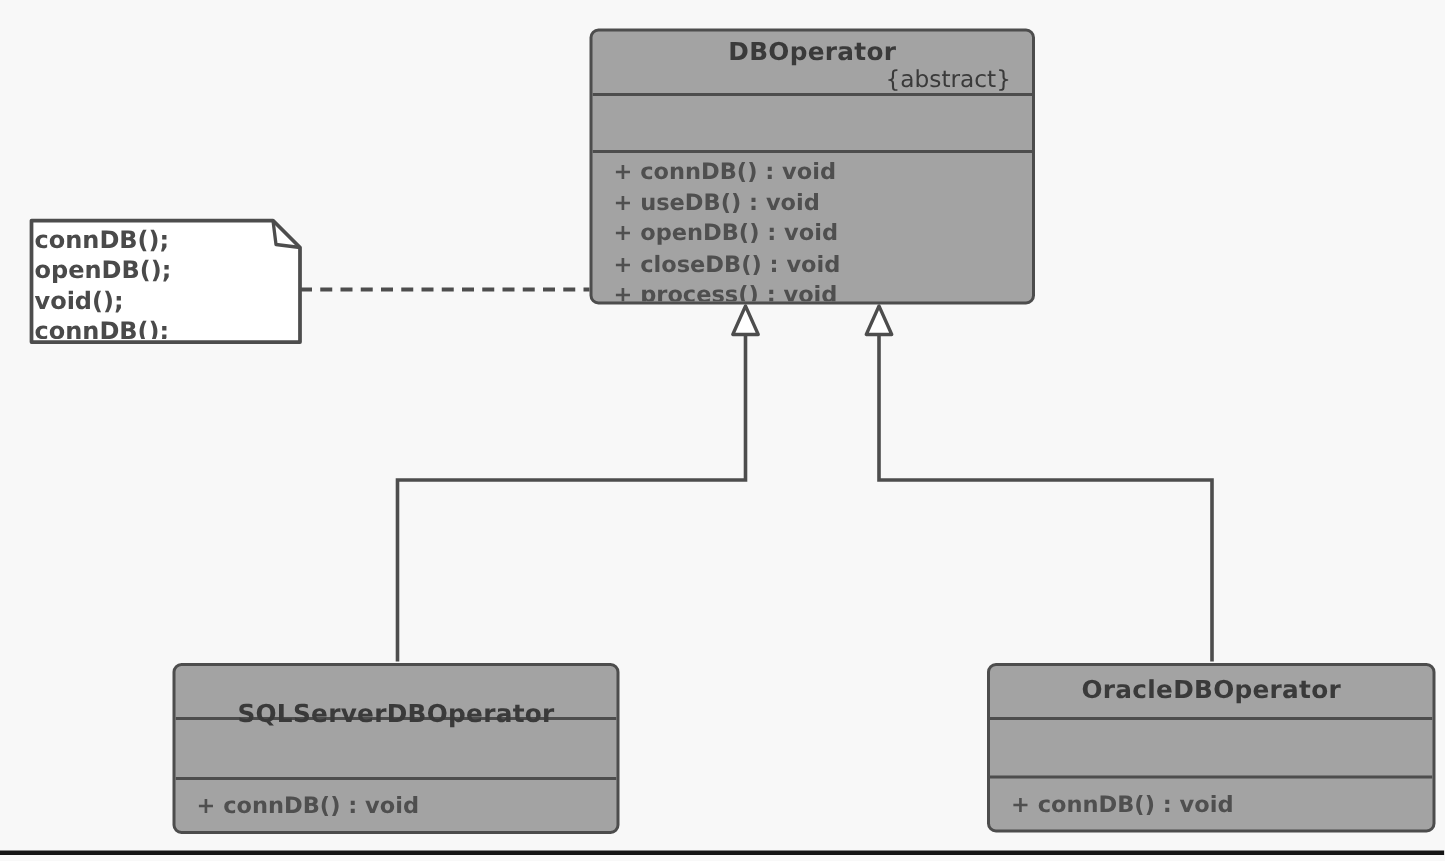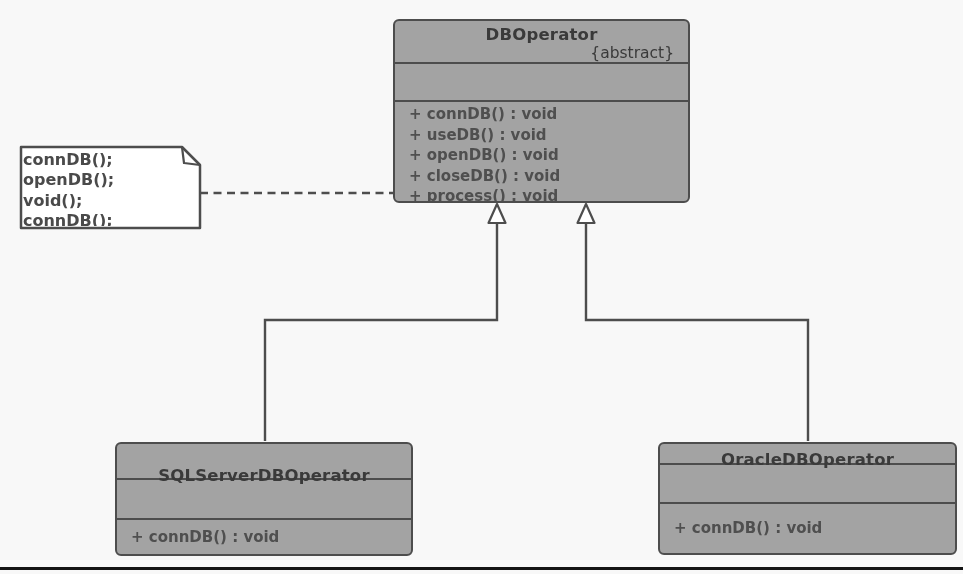--- a/index.html
+++ b/index.html
@@ -140,21 +140,21 @@
     <div class="cls-header" style="height:36px;">
       <div class="cls-name" style="padding-top:22px;">SQLServerDBOperator</div>
     </div>
     <div class="cls-attrs" style="height:40px;"></div>
     <div class="cls-methods single">
       <div>+ connDB() : void</div>
     </div>
   </div>
 
   <div class="uml-class" style="left:658px; top:442px; width:299px; height:113px;">
-    <div class="cls-header" style="height:21px;">
+    <div class="cls-header" style="height:36px;">
       <div class="cls-name" style="padding-top:6px;">OracleDBOperator</div>
     </div>
     <div class="cls-attrs" style="height:39px;"></div>
     <div class="cls-methods single">
       <div>+ connDB() : void</div>
     </div>
   </div>
 
   <div class="bottom-rule"></div>
 

